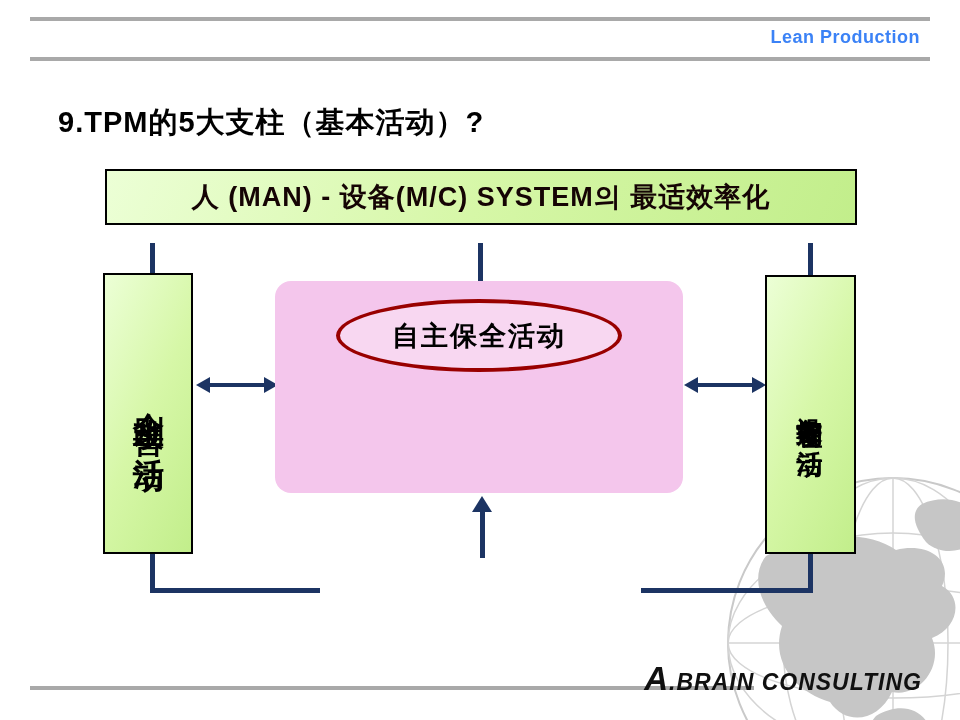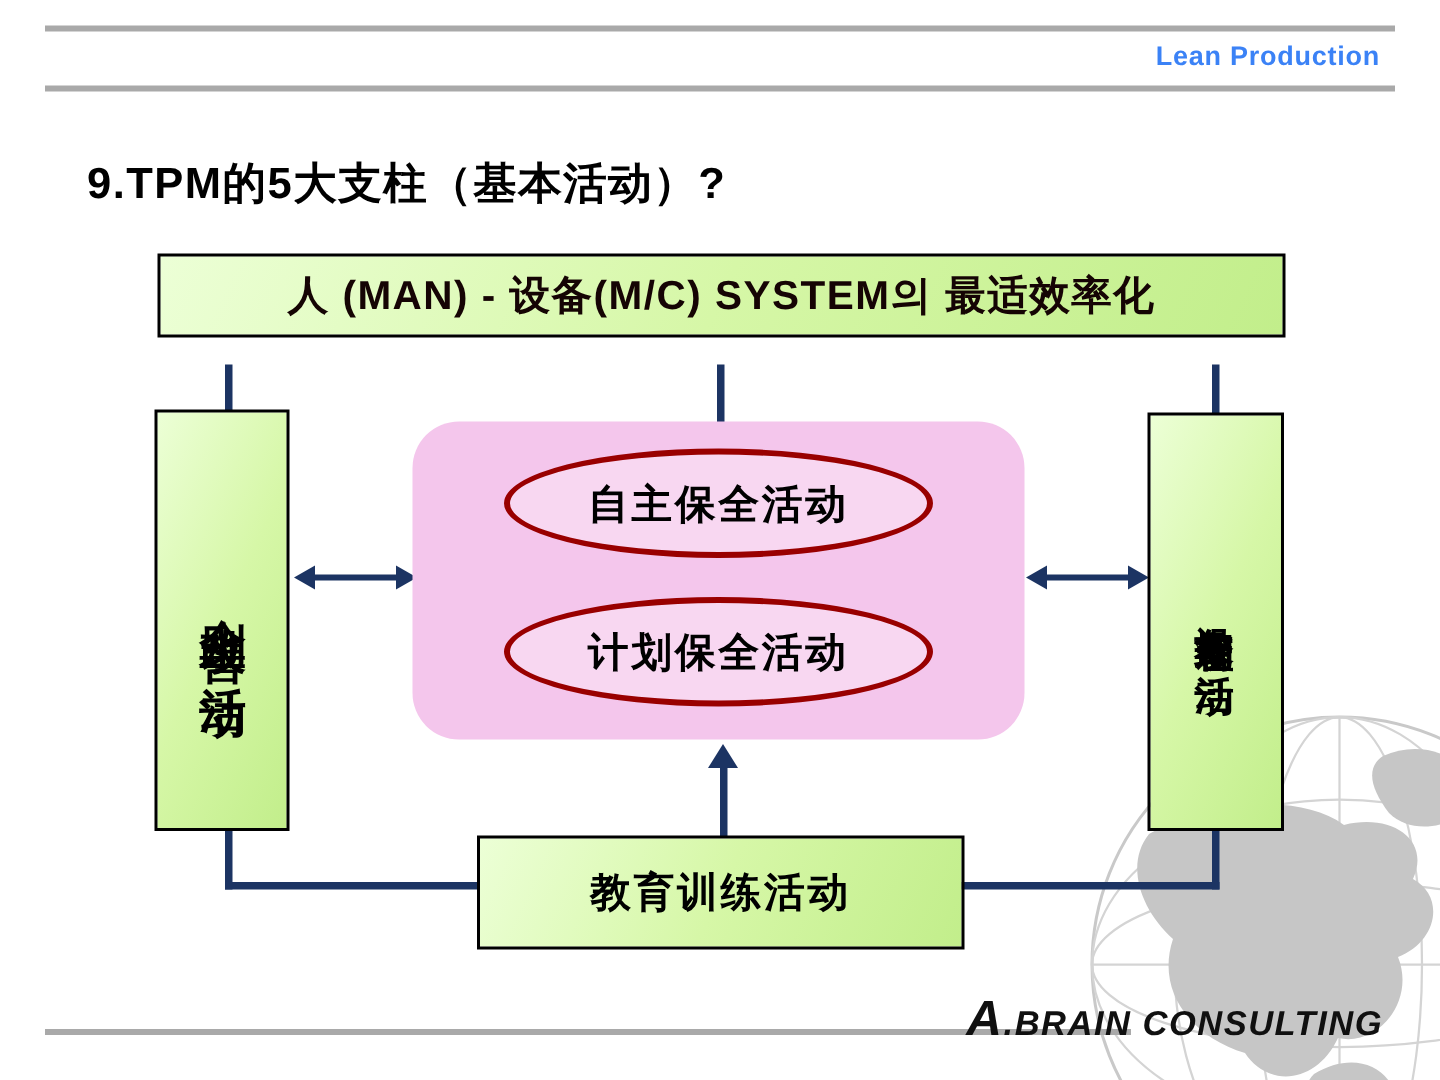--- a/index.html
+++ b/index.html
@@ -38,21 +38,21 @@
   #right-box  { left:765px; top:275px; width:91px;  height:279px; }
   #bottom-box { left:318px; top:557px; width:325px; height:76px; font-size:27px; font-weight:bold; color:#000; letter-spacing:2px; }
 
   .vtext { writing-mode:vertical-rl; text-orientation:upright; font-weight:bold; color:#000; }
   #left-box  .vtext { font-size:31px; letter-spacing:3px; }
   #right-box .vtext { font-size:26px; letter-spacing:1px; }
 
   
   #pink-box {
     position:absolute; left:275px; top:281px; width:408px; height:212px;
-    background:#f4c6ec; border-radius:31px; z-index:1;
+    background:#f4c6ec; border-radius:16px; z-index:1;
   }
   .oval {
     position:absolute; left:61px; width:286px; height:73px; box-sizing:border-box;
     border:4px solid #990000; border-radius:50%; background:#f8d7f1;
     display:flex; align-items:center; justify-content:center;
     font-size:27px; font-weight:bold; color:#000; letter-spacing:2px;
   }
   #oval1 { top:18px; }
   #oval2 { top:117px; }
 
@@ -150,40 +150,34 @@
   <div class="darrow" id="darrow-right">
     <div class="tl"></div>
     <div class="bar"></div>
     <div class="tr"></div>
   </div>
 
   <div id="pink-box">
     <div class="oval" id="oval1">
       <span>自主保全活动</span>
     </div>
-    <div class="oval" id="oval2">
-      <span>计划保全活动</span>
-    </div>
   </div>
 
   <div class="gbox" id="top-box">
     <span>人 (MAN) - 设备(M/C) SYSTEM의 最适效率化</span>
   </div>
 
   <div class="gbox" id="left-box">
     <span class="vtext">个别改善　活动</span>
   </div>
 
   <div class="gbox" id="right-box">
     <span class="vtext">设备初期管理　活动</span>
   </div>
 
-  <div class="gbox" id="bottom-box">
-    <span>教育训练活动</span>
-  </div>
 
   <div class="hr" id="hr-bottom"></div>
   <div class="brand">
     <span class="brand-initial">A</span>
       <span class="brand-rest">.BRAIN CONSULTING</span>
   </div>
 
 </div>
 
 </body></html>

